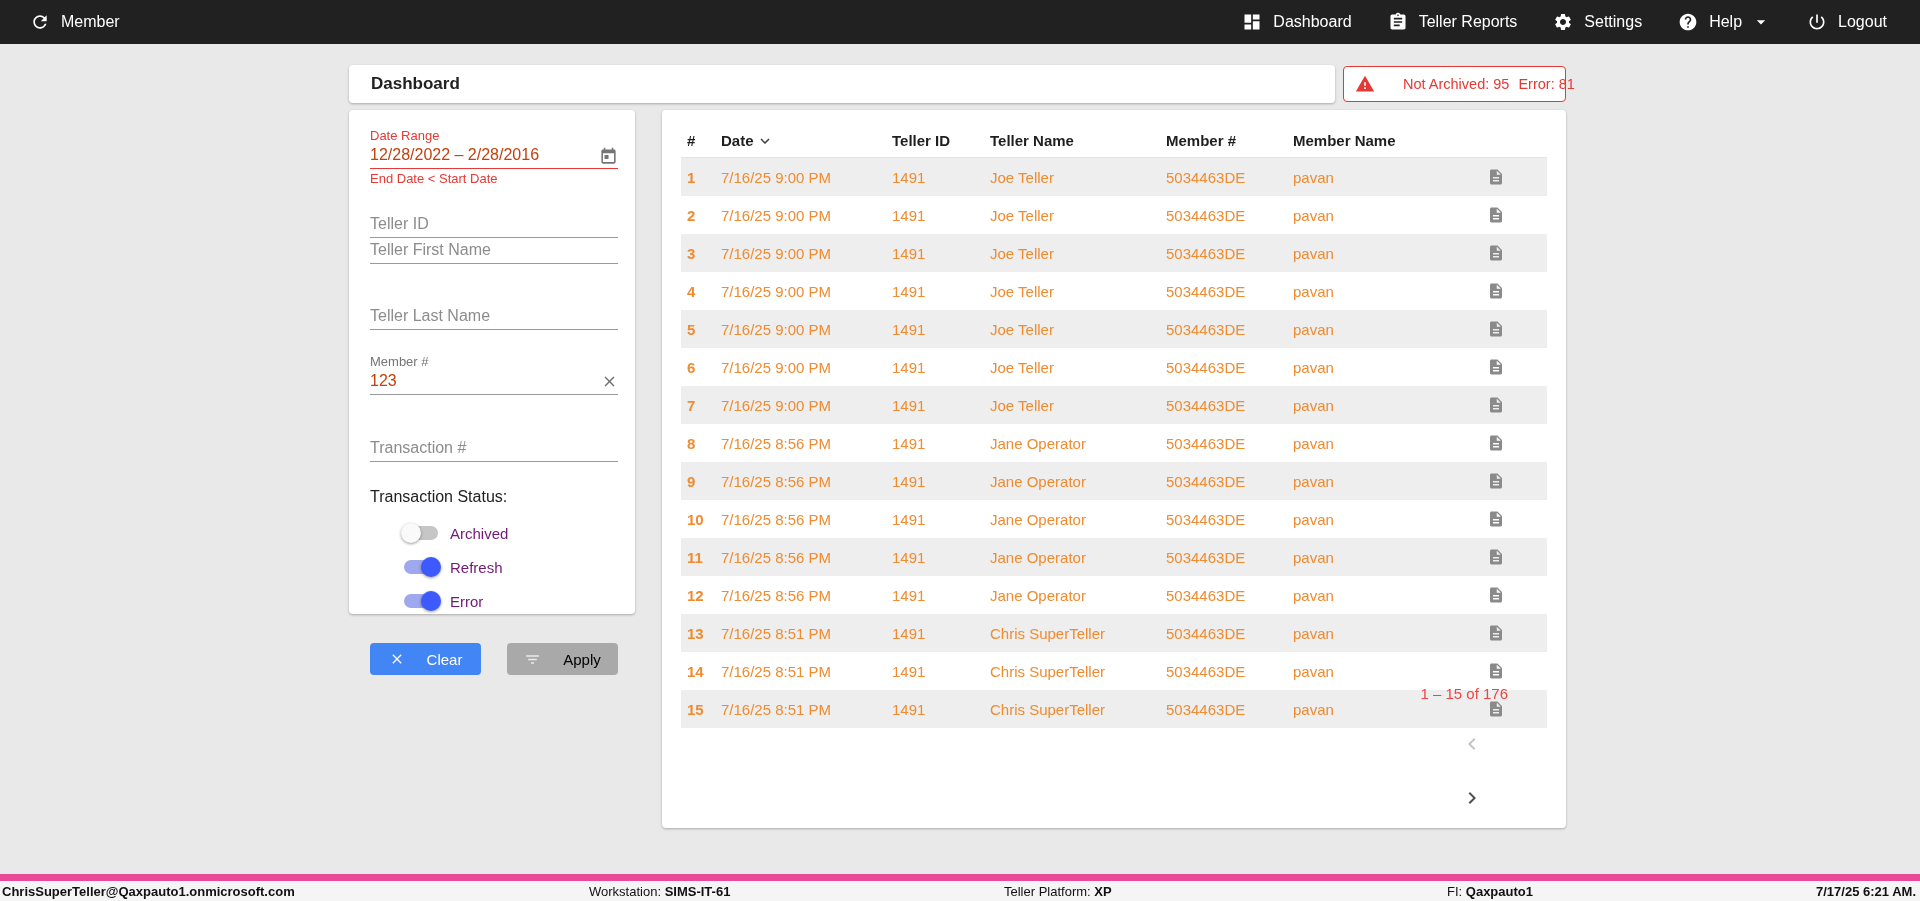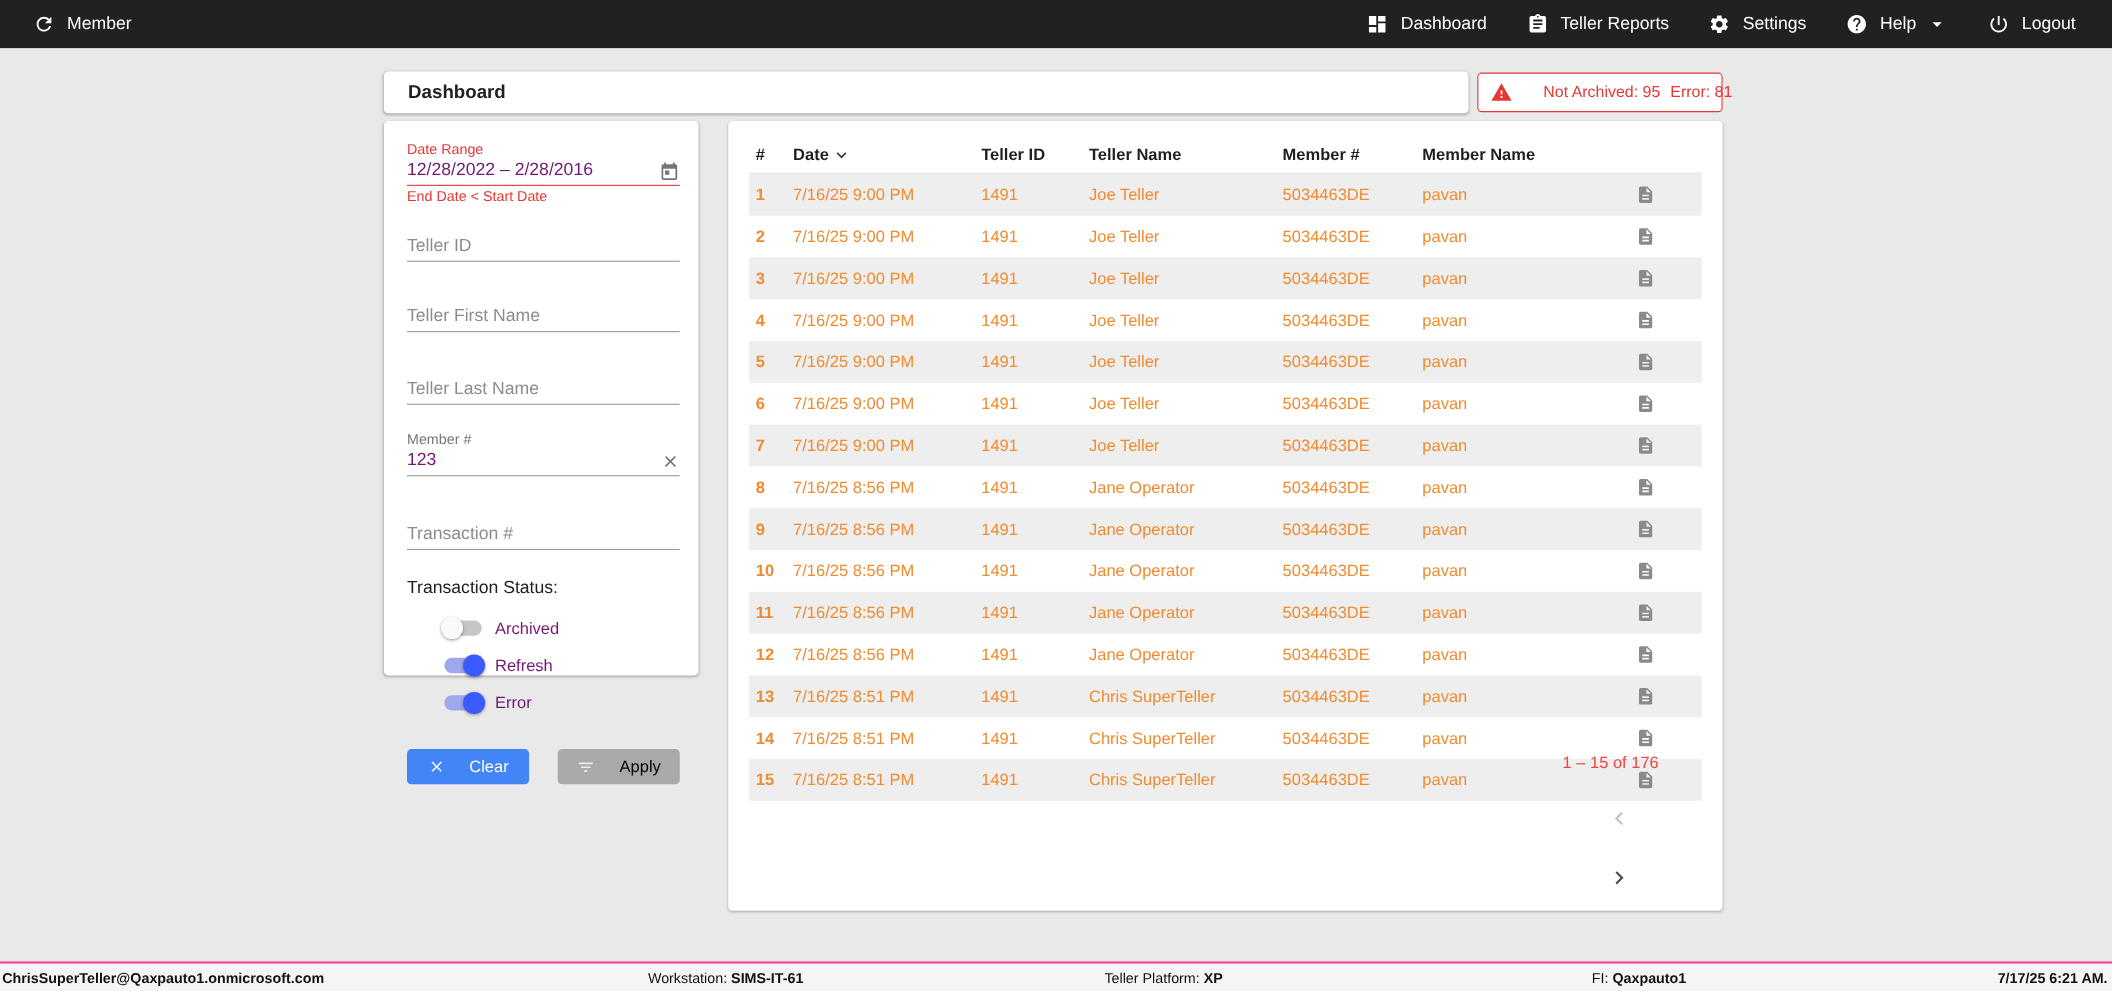--- a/index.html
+++ b/index.html
@@ -47,28 +47,28 @@
   }
   .alert-text{ display:flex; gap:9px; white-space:nowrap;margin-left:19px; }
 
   
   .filter-card{ left:349px; top:110px; width:286px; height:504px; padding:18px 17px 0 21px; }
   .flabel{ display:block; font-size:13px; line-height:15px; color:#757575; }
   .flabel.red{ color:var(--red); }
   .input-row{ position:relative; }
   .m-input{
     width:100%; border:none; border-bottom:1px solid #9a9a9a; background:transparent;
-    font-family:inherit; font-size:16px; color:#701a75; padding:3px 24px 4px 0; outline:none; border-radius:0;
+    font-family:inherit; font-size:16px; color:#c2410c; padding:3px 24px 4px 0; outline:none; border-radius:0;
   }
   .m-input::placeholder{ color:#8c8c8c; opacity:1; }
   .m-input.error-border{ border-bottom-color:var(--red); }
   .input-icon{ position:absolute; right:0; top:4px; color:#757575; cursor:pointer; }
   .ferror{ font-size:13px; line-height:15px; color:var(--red); margin-top:2px; }
   .g-teller-id{ margin-top:26px; }
-  .g-teller-first{ margin-top:38px; }
+  .g-teller-first{ }
   .g-teller-last{ margin-top:40px; }
   .g-member{ margin-top:24px; }
   .g-transaction{ margin-top:41px; }
   .status-label{ margin-top:26px; font-size:16px; color:#212121; }
   .toggle-row{ display:flex; align-items:center; gap:12px; height:26px; margin-left:34px; cursor:pointer; }
   .toggle-row.first{ margin-top:14px; }
   .toggle-row + .toggle-row{ margin-top:8px; }
   .switch{ position:relative; width:34px; height:14px; border-radius:7px; background:#c6c6c6; flex:0 0 auto; }
   .thumb{
     position:absolute; left:-3px; top:-3px; width:20px; height:20px; border-radius:50%;
@@ -106,21 +106,21 @@
     position:absolute; right:42px; bottom:18px;
     display:flex; align-items:center; gap:30px; font-size:15px; color:#ef4444;flex-direction:column;
   }
   .pag-text{ margin-right:16px; }
   .pag-btn{ cursor:pointer; color:#4f4f4f; display:flex; }
   .pag-btn.disabled{ color:#c4c4c4; cursor:default; }
 
   
   .statusbar{
     position:absolute; left:0; top:874px; width:1920px; height:27px;
-    background:#f5f5f5; border-top:2px solid #ec4899; font-size:13px; color:#111;
+    background:#f5f5f5; border-top:7px solid #ec4899; font-size:13px; color:#111;
   }
   .sb-item{ position:absolute; top:50%; transform:translateY(-50%); white-space:nowrap; }
   .sb-user{ left:2px; font-weight:700; }
   .sb-ws{ left:589px; }
   .sb-platform{ left:1004px; }
   .sb-fi{ left:1447px; }
   .sb-time{ right:4px; font-weight:700; }
   .sb-val{ font-weight:700; }
 </style>
 </head>

